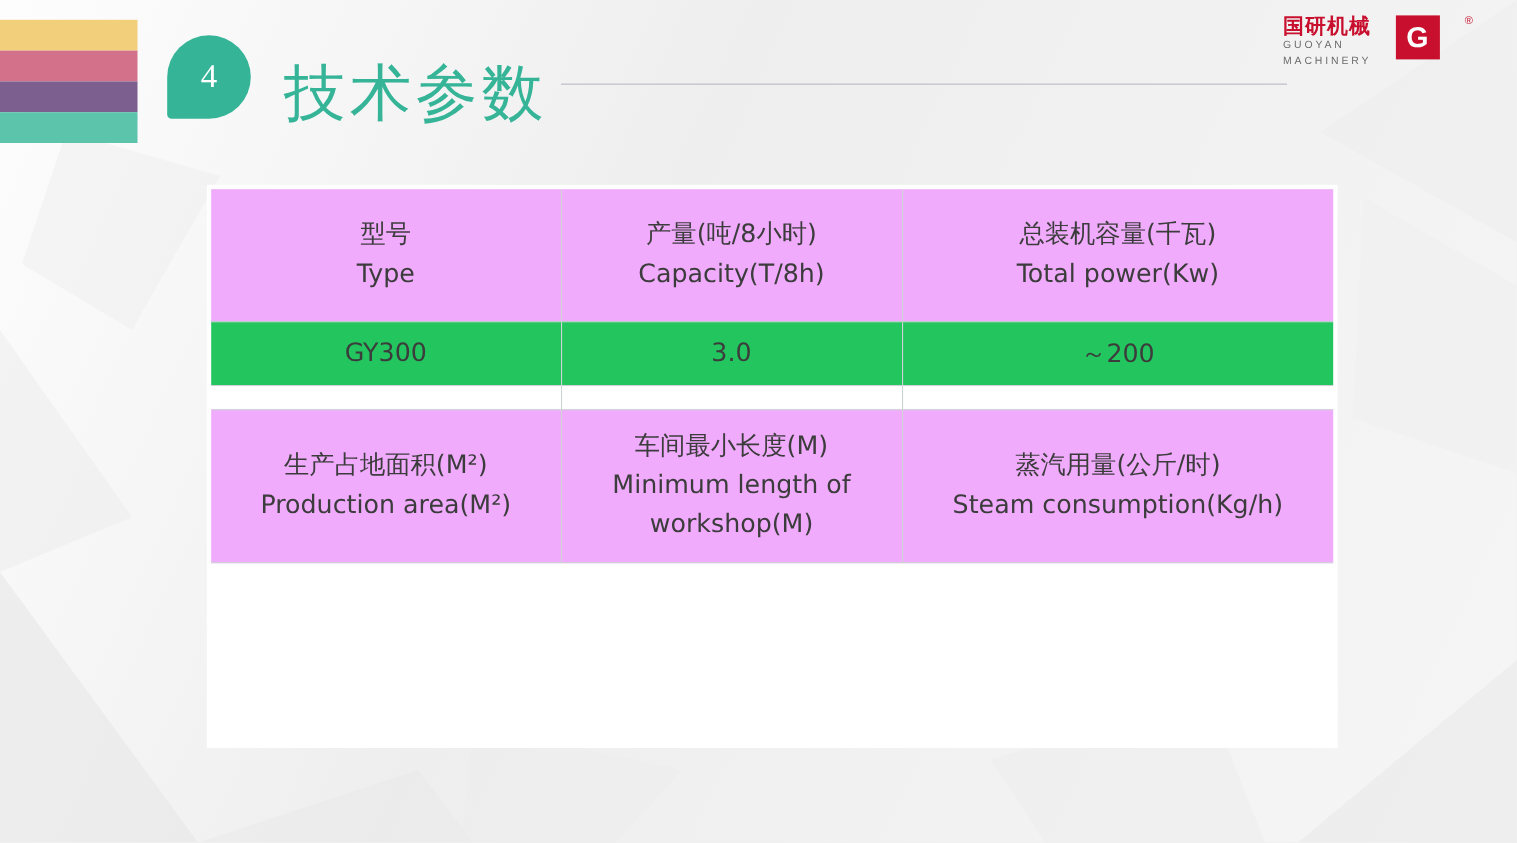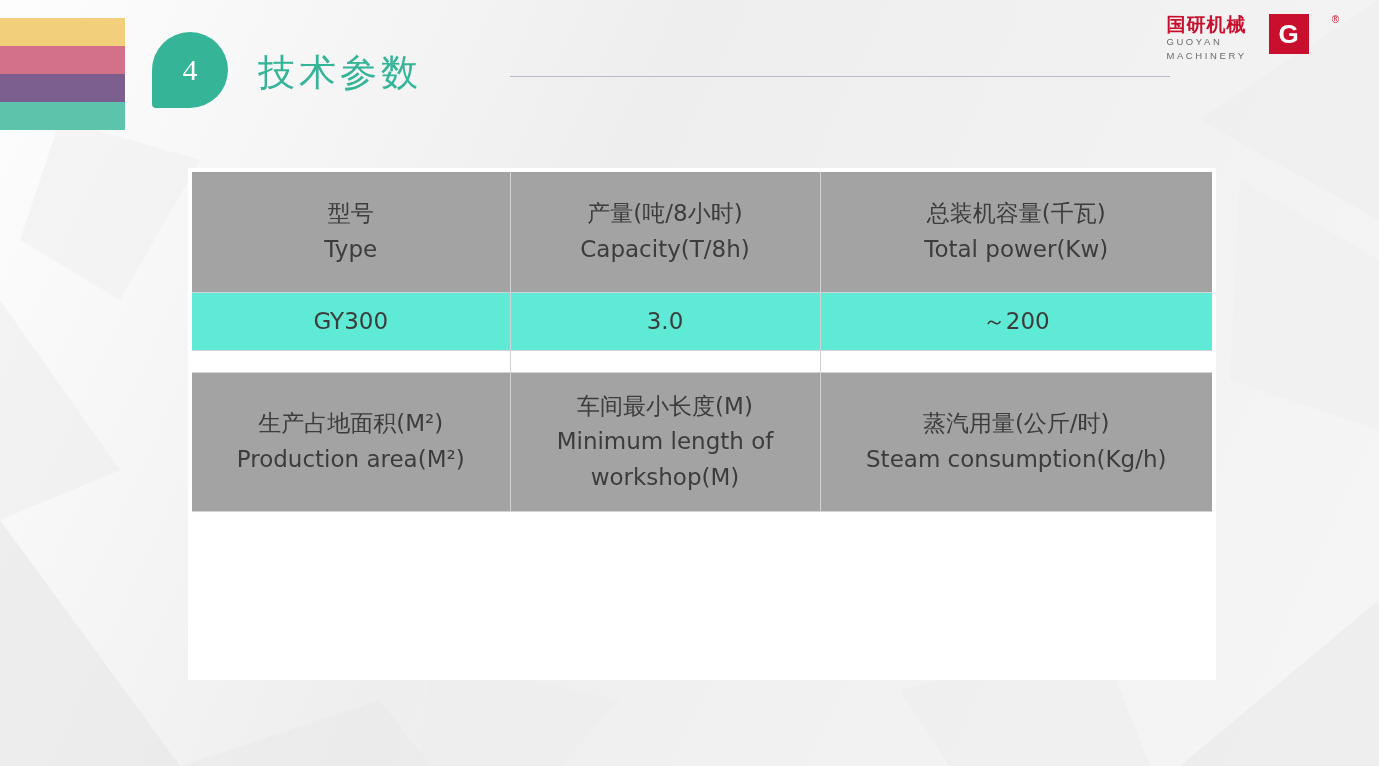--- a/index.html
+++ b/index.html
@@ -63,21 +63,21 @@
     font-size: 30px;
     font-weight: 400;
     font-family: "Liberation Serif", serif;
   }
 
   
   .title {
     position: absolute;
     left: 258px;
     top: 48px;
-    font-size: 37px;
+    font-size: 56px;
     letter-spacing: 4px;
     color: #35b497;
     font-family: "DejaVu Sans", sans-serif;
     font-weight: 400;
     z-index: 6;
     white-space: nowrap;
   }
   .title-rule {
     position: absolute;
     left: 510px;
@@ -152,32 +152,32 @@
   table.spec td, table.spec th {
     border-bottom: 1px solid #cfd3d6;
     border-right: 1px solid #cfd3d6;
     text-align: center;
     color: #3c3c3c;
     font-weight: 400;
     font-family: "DejaVu Sans", sans-serif;
   }
   table.spec td:last-child, table.spec th:last-child { border-right: none; margin-left: 32px; }
   .head-row th {
-    background: #a3a3a3;
+    background: #f0abfc;
     font-size: 23px;
     line-height: 1.55;
     padding: 16px 6px;
     height: 120px;
   }
   .head-row.tall th { height: 128px; }
   .data-row td {
     font-size: 23px;
     height: 58px;
     padding: 10px 6px;
-    background: #5eead4;
+    background: #22c55e;
   }
   .spacer-row td {
     border: none;
     height: 22px;
     background: #ffffff;
   }
   .col-a { width: 318px; }
   .col-b { width: 310px; }
   .col-c { width: 392px; }
 </style>

